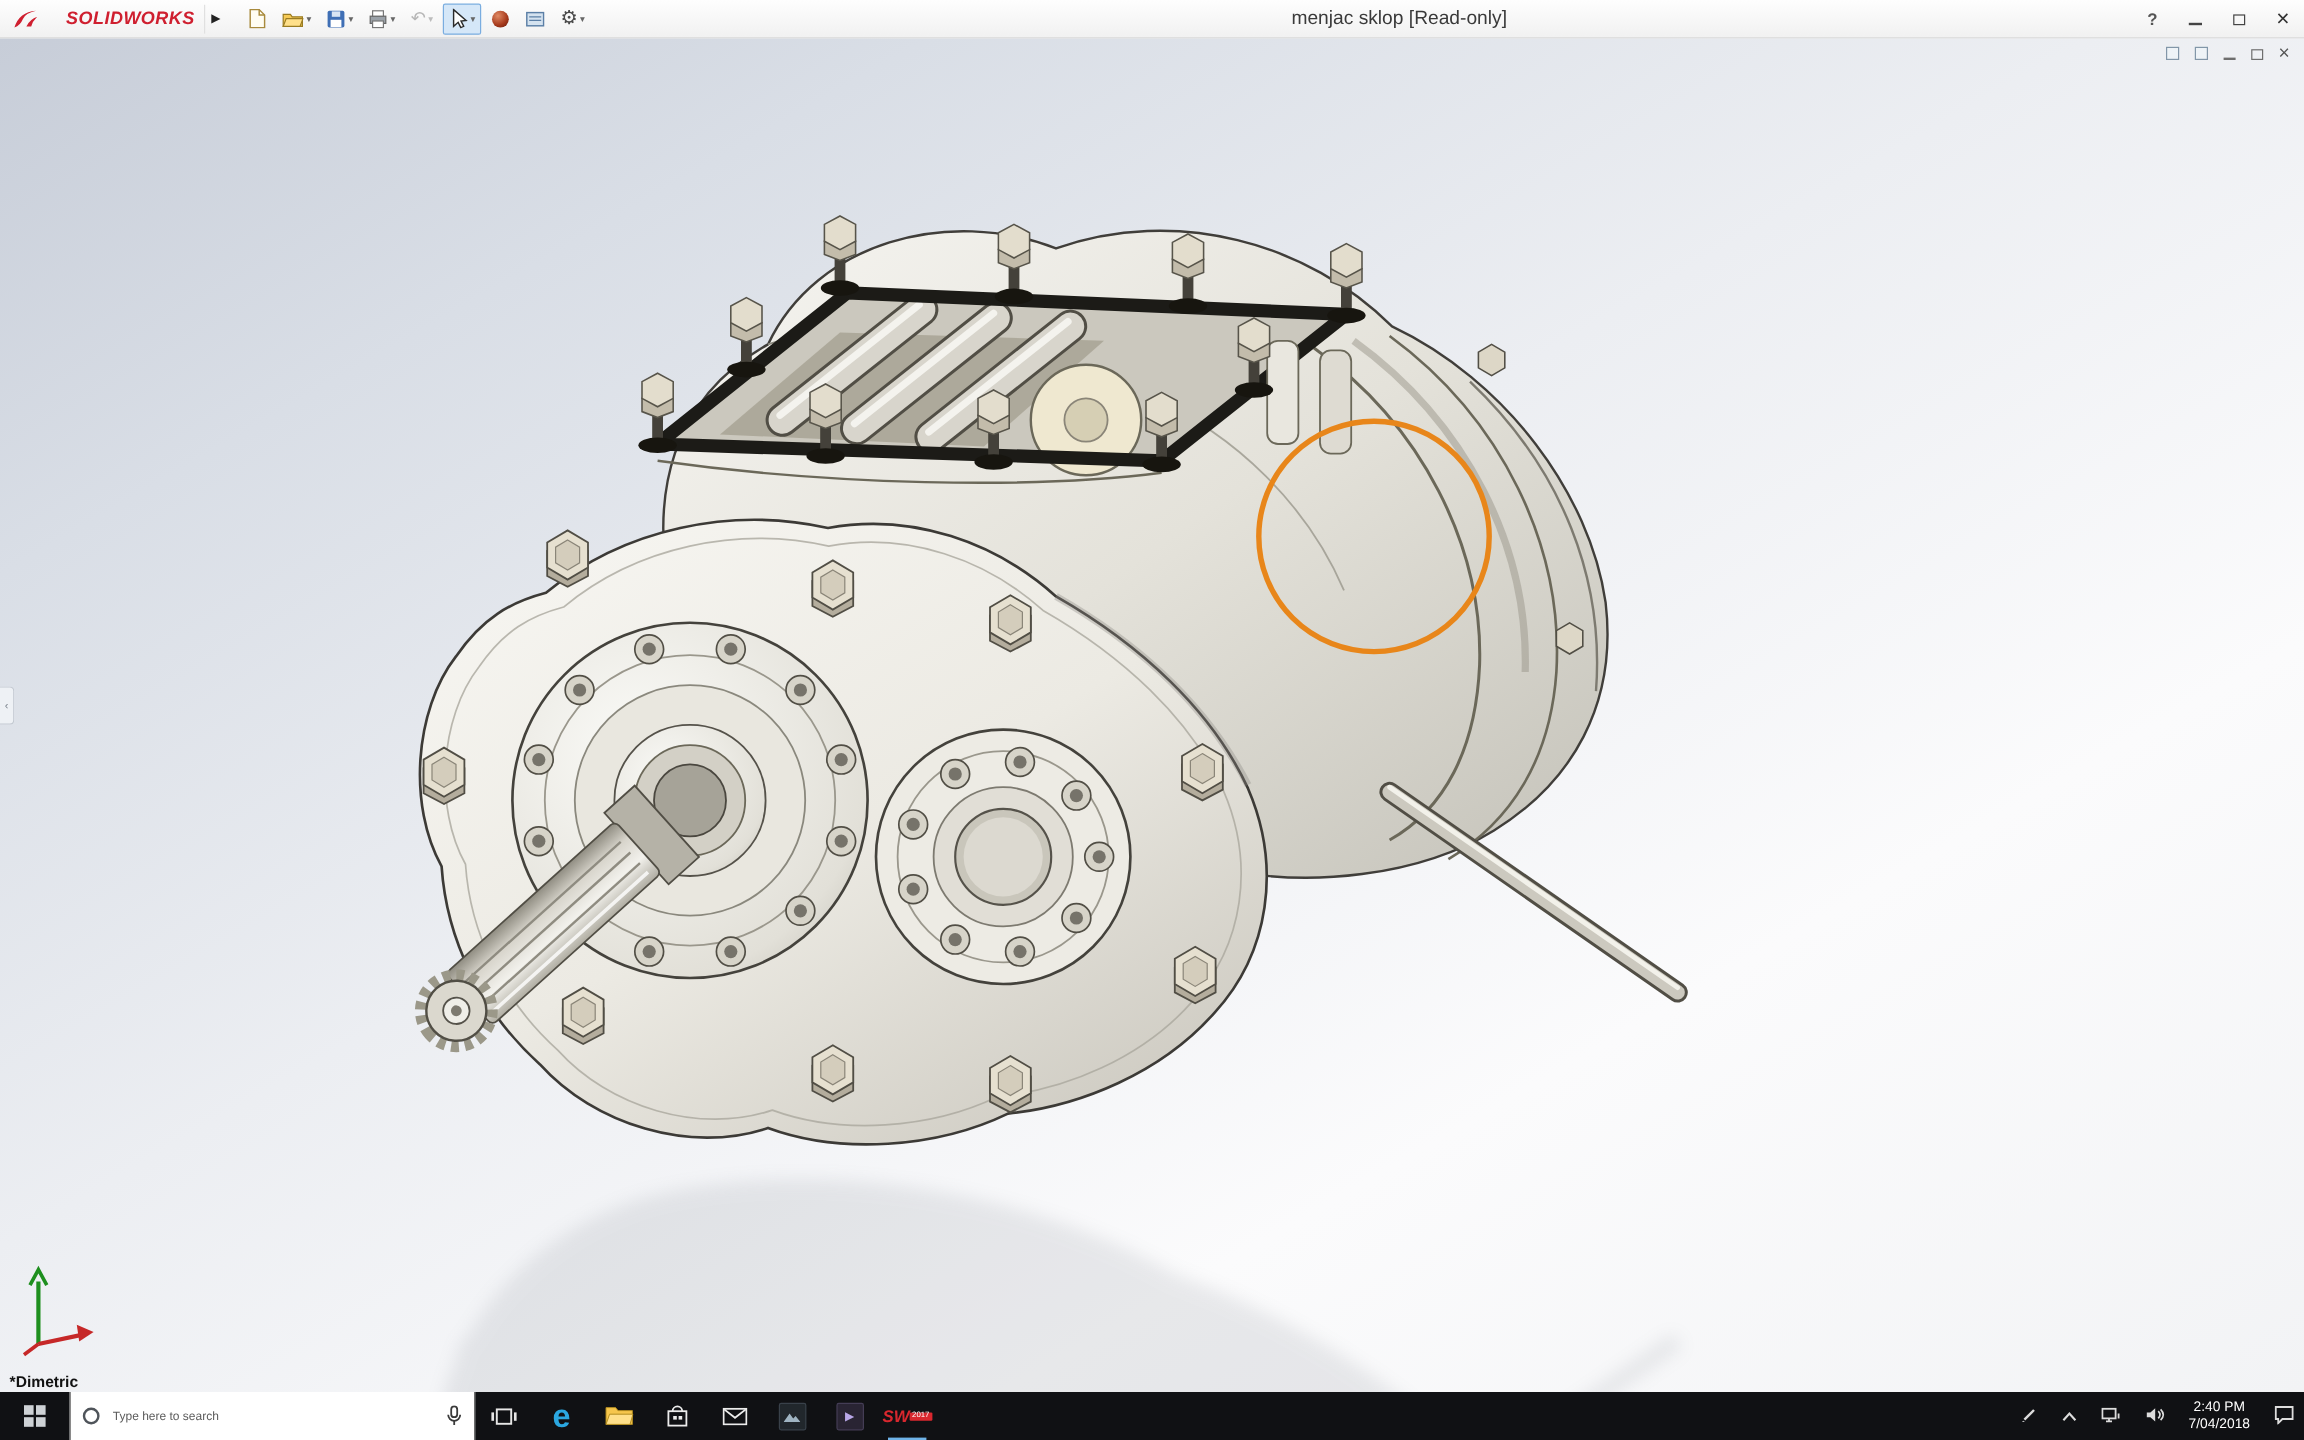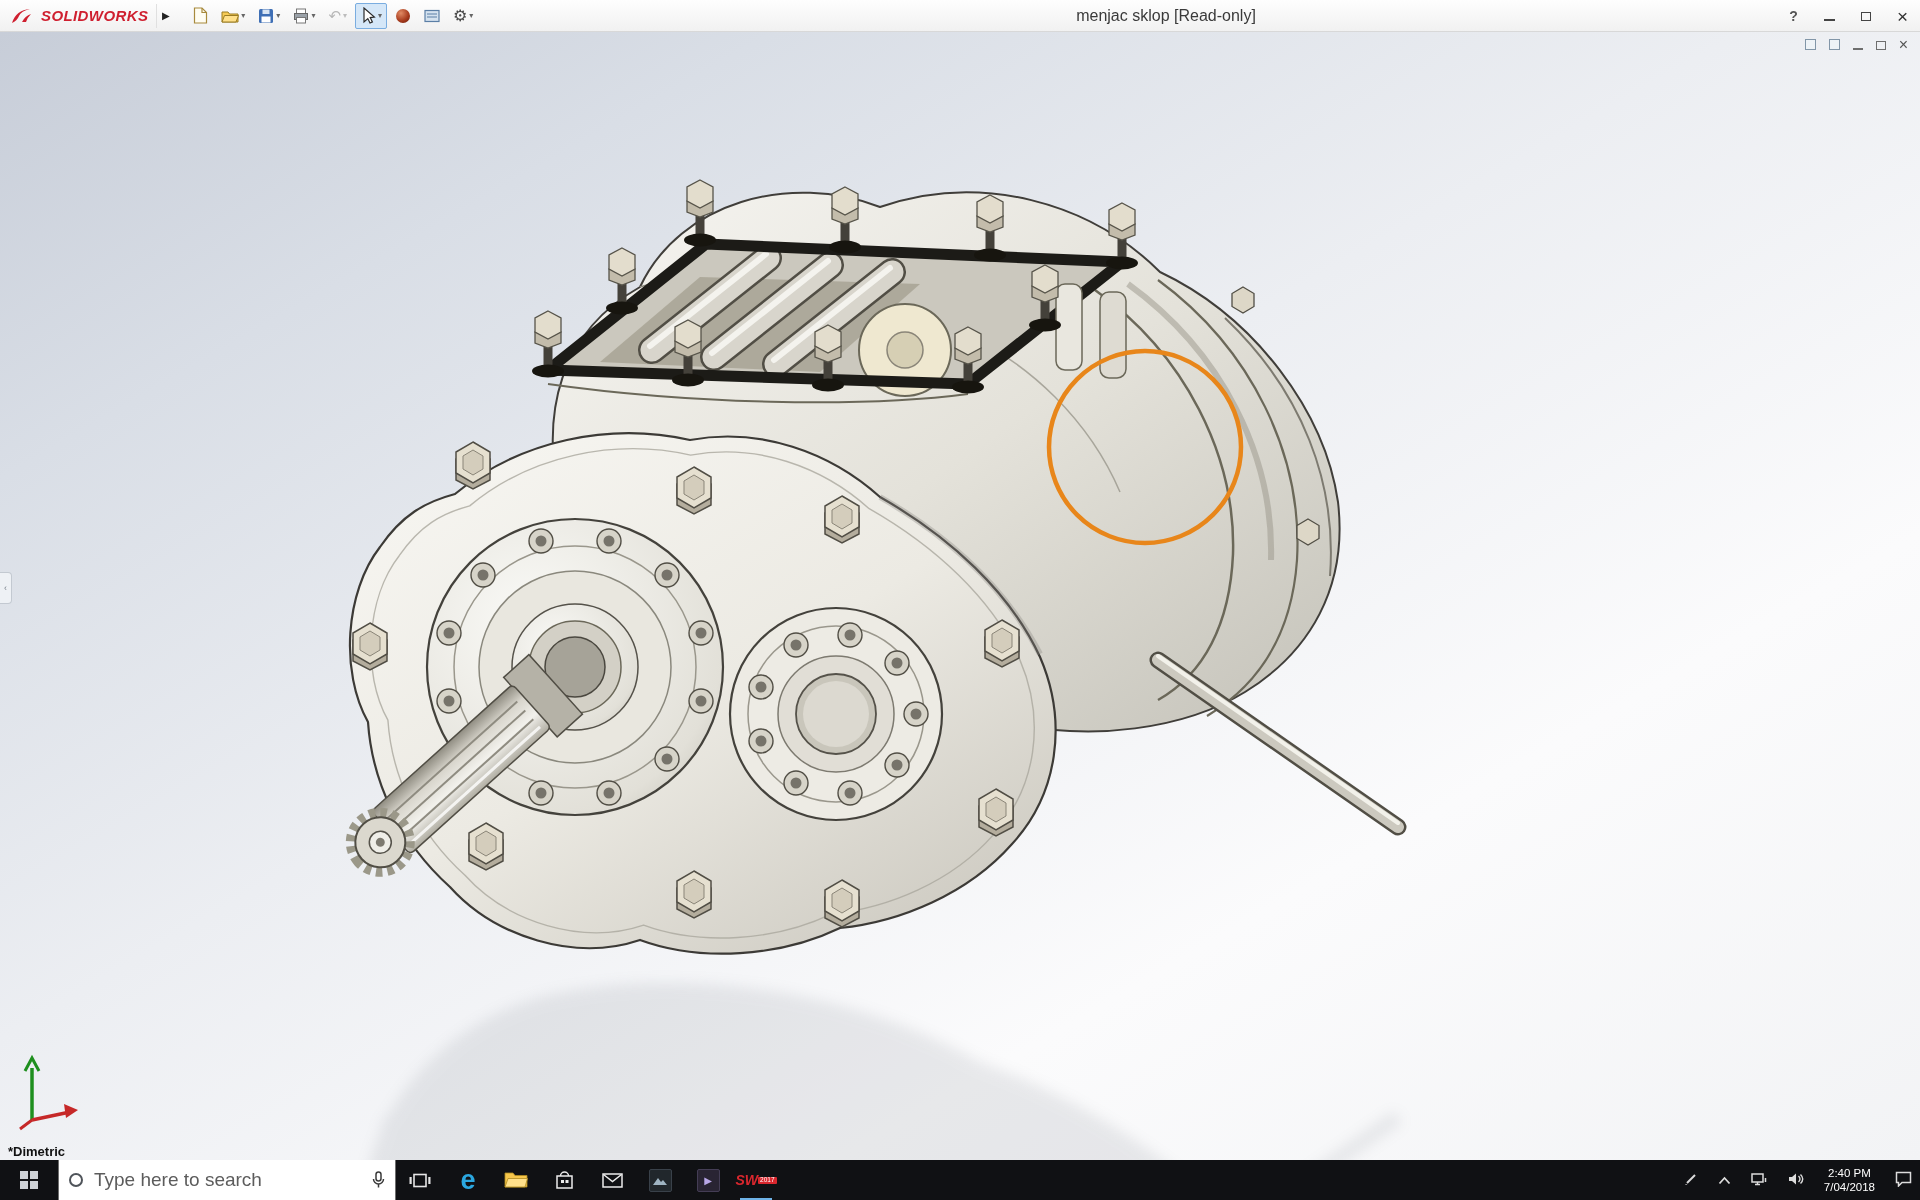--- a/index.html
+++ b/index.html
@@ -4,21 +4,21 @@
 <style>
   *{box-sizing:border-box}
   html,body{margin:0;padding:0;width:1920px;height:1200px;overflow:hidden;
     font-family:"Liberation Sans","DejaVu Sans",sans-serif;background:#fff;position:relative}
   button{margin:0;padding:0;background:none;border:none;font-family:inherit;cursor:default}
 
   
   .titlebar{position:absolute;top:0;left:0;right:0;height:32px;z-index:30;
     background:linear-gradient(#fefefe,#f1f1f1);border-bottom:1px solid #d8d8d8;
     display:flex;align-items:center}
-  .logo{display:flex;align-items:center;gap:9px;padding:0 8px 0 10px;height:100%}
+  .logo{display:flex;align-items:center;gap:23px;padding:0 8px 0 10px;height:100%}
   .brand{font-size:15px;font-weight:bold;font-style:italic;color:#cf1f2f;letter-spacing:.4px}
   .flyout{width:18px;height:24px;display:flex;align-items:center;justify-content:center;
     font-size:10px;color:#222;border-left:1px solid #e0e0e0}
   .tools{display:flex;align-items:center;gap:3px;margin-left:14px}
   .tool{display:flex;align-items:center;height:26px;padding:0 4px;border:1px solid transparent;border-radius:2px}
   .tool .dd{font-size:8px;color:#666;margin-left:2px}
   .tool.active{background:#d5e7f8;border-color:#7aade0}
   .tool.disabled{opacity:.4}
   .gear-glyph{font-size:16px;color:#4a4a4a;line-height:1}
   .undo-glyph{font-size:15px;color:#555;line-height:1}
@@ -48,21 +48,21 @@
   
   .taskbar{position:absolute;left:0;right:0;bottom:0;height:40px;background:#101114;
     display:flex;align-items:stretch;z-index:40}
   .start{width:58px;display:flex;align-items:center;justify-content:center}
   .winlogo{display:grid;grid-template-columns:8px 8px;grid-template-rows:8px 8px;gap:2px}
   .winlogo span{background:#ced2d6;display:block}
   .search{width:338px;background:#fff;display:flex;align-items:center;padding:0 10px;gap:9px;
     border-left:1px solid #6e6e6e;border-right:1px solid #6e6e6e}
   .search-ring{width:14px;height:14px;border:2px solid #4f545a;border-radius:50%;flex:none}
   .search input{flex:1;min-width:0;border:none;outline:none;background:transparent;
-    font-size:19px;color:#8b5cf6;font-family:inherit}
+    font-size:10px;color:#8b5cf6;font-family:inherit}
   .search input::placeholder{color:#5c5c5c}
   .apps{display:flex;align-items:stretch}
   .app{width:48px;display:flex;align-items:center;justify-content:center;position:relative}
   .edge-e{color:#2ba7e0;font-size:27px;font-weight:bold;line-height:1}
   .tile{width:23px;height:23px;border-radius:2px;display:flex;align-items:center;justify-content:center}
   .tile.dark1{background:#21272c;border:1px solid #39414a}
   .tile.dark2{background:#292433;border:1px solid #443d55;color:#b9a7e8;font-size:10px}
   .sw-wrap{position:relative;display:flex;flex-direction:row;align-items:center;line-height:1}
   .sw-red{color:#d9272e;font-weight:bold;font-style:italic;font-size:14px}
   .sw-year{font-size:6.5px;color:#fff;background:#d9272e;padding:0 2px;margin-top:1px;border-radius:1px}

